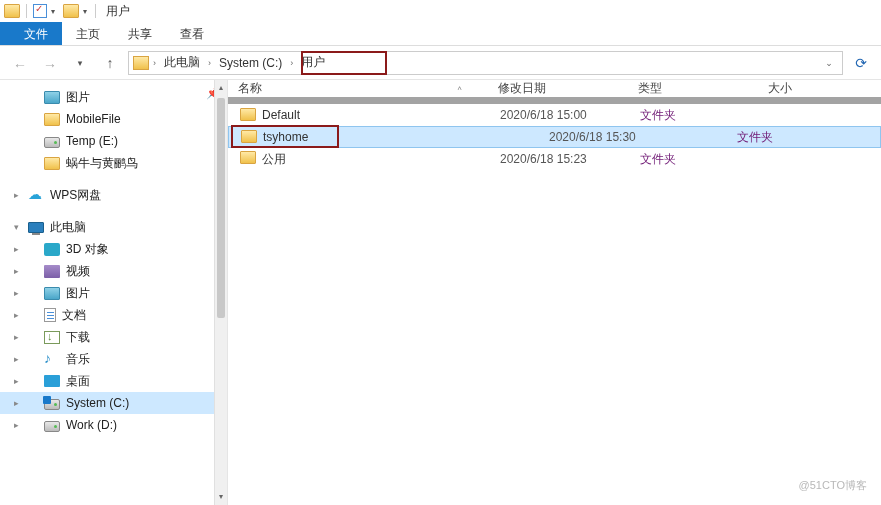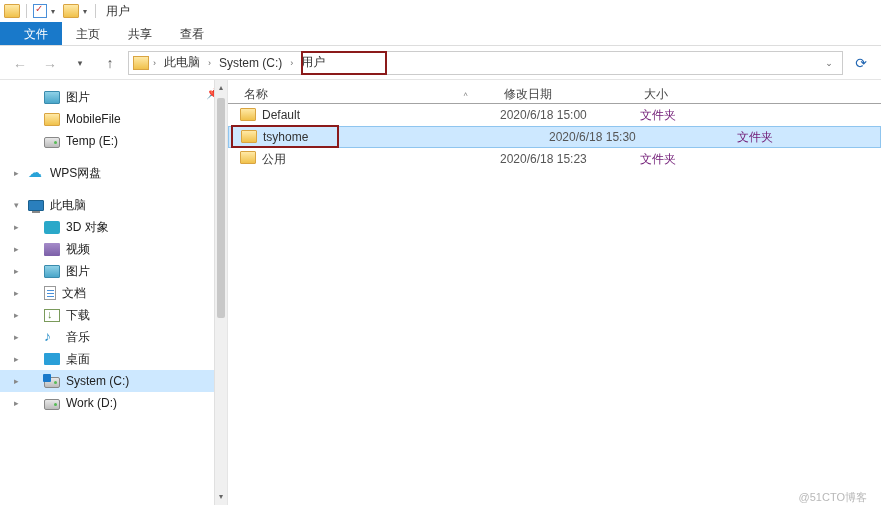--- a/index.html
+++ b/index.html
@@ -56,21 +56,21 @@
 .ico-vid { background:linear-gradient(#a58cc9,#7c5fa8); height:13px; border-radius:1px;}
 .ico-doc { background:#fff; border:1px solid #999; height:14px; width:12px; position:relative;}
 .ico-doc::after{content:""; position:absolute; top:3px; left:2px; width:7px; height:1px; background:#4a90d9; box-shadow:0 3px 0 #4a90d9, 0 6px 0 #4a90d9;}
 .ico-dl { background:#fff; border:1px solid #7a9a5b; height:13px; position:relative;}
 .ico-dl::after{content:"↓"; color:#5b8a3a; font-size:11px; position:absolute; left:2px; top:-2px;}
 .ico-music { color:#2a8fc9; font-size:14px; line-height:14px;}
 .ico-desk { background:#2a9fd8; height:12px; border-radius:1px;}
 
 
 .content { flex:1; display:flex; flex-direction:column; position:relative; }
-.col-headers { display:flex; height:24px; align-items:flex-end; border-bottom:1px solid #a3a3a3; color:#444; padding-left:8px; }
+.col-headers { display:flex; height:24px; align-items:flex-end; border-bottom:7px solid #a3a3a3; color:#444; padding-left:2px; }
 .col-headers .col { padding: 0 8px; }
 .col-name { width:260px; display:flex; align-items:center; gap:8px; }
 .sort-arrow { font-size:8px; color:#888; margin-left:auto; margin-right:20px; }
 .col-date { width:140px; }
 .col-type { width:130px; }
 .col-size { width:100px; }
 
 .file-row { display:flex; height:22px; align-items:center; padding-left:4px; position:relative; }
 .file-row.sel { background:#cde8ff; border:1px solid #8fc5ef; height:22px;gap:48px; }
 .file-row .cell { padding: 0 8px; color:#333; }
@@ -78,21 +78,21 @@
 .file-row .c-date { width:140px; color:#555; }
 .file-row .c-type { width:130px; color:#701a75; }
 .file-row .folder-ico-s { width:16px; height:13px; background:linear-gradient(#ffe9a6,#f0c14b); border:1px solid #d9a441; border-radius:1px;}
 .row-hl { position:absolute; border:2px solid #8b1a1a; left:2px; top:-2px; height:23px; width:108px; pointer-events:none; }
 
 
 .watermark { position:absolute; right:14px; bottom:14px; display:flex; align-items:center; gap:8px; color:#9a9a9a; opacity:0.75; font-size:14px;}
 .watermark .wx-ico { width:26px; height:22px; border:1.5px solid #9a9a9a; border-radius:5px; position:relative;}
 .watermark .wx-ico::before{content:""; position:absolute; width:6px; height:6px; background:#9a9a9a; border-radius:50%; left:4px; top:6px;}
 .watermark .wx-ico::after{content:""; position:absolute; width:6px; height:6px; background:#9a9a9a; border-radius:50%; right:4px; top:6px;}
-.wm-sub { position:absolute; right:14px; bottom:0px; font-size:11px; color:#b8b8b8; }
+.wm-sub { position:absolute; right:14px; bottom:12px; font-size:11px; color:#b8b8b8; }
 
 
 .vscroll { position:absolute; right:0; top:0; bottom:0; width:13px; background:#f0f0f0; border-left:1px solid #e0e0e0;}
 .vscroll .thumb { position:absolute; left:2px; right:2px; top:18px; height:220px; background:#c8c8c8; border-radius:2px;}
 .vscroll .arr { position:absolute; left:0; right:0; height:16px; text-align:center; font-size:8px; color:#666; line-height:16px;}
 .vscroll .arr.up{ top:0; }
 .vscroll .arr.dn{ bottom:0; }
 </style>
 </head>
 <body>
@@ -146,20 +146,24 @@
       <span>图片</span>
     </div>
     <div class="side-item sub">
       <span class="ico ico-folder"></span>
       <span>MobileFile</span>
     </div>
     <div class="side-item sub">
       <span class="ico ico-drive"></span>
       <span>Temp (E:)</span>
     </div>
+    <div class="side-item sub">
+      <span class="ico ico-folder"></span>
+      <span>蜗牛与黄鹂鸟</span>
+    </div>
 
     <div class="side-group-gap"></div>
     <div class="side-item">
       <span class="tri">▸</span>
       <span class="ico ico-cloud">☁</span>
       <span>WPS网盘</span>
     </div>
 
     <div class="side-group-gap"></div>
     <div class="side-item">
@@ -220,20 +224,21 @@
     </div>
   </div>
 
   <div class="content">
     <div class="col-headers">
       <div class="col col-name">
         <span>名称</span>
         <span class="sort-arrow">˄</span>
       </div>
       <div class="col col-date">修改日期</div>
+      <div class="col col-type">类型</div>
       <div class="col col-size">大小</div>
     </div>
 
     <div class="file-row">
       <div class="cell c-name">
           <span class="folder-ico-s"></span>
           <span>Default</span>
         </div>
       <div class="cell c-date">2020/6/18 15:00</div>
       <div class="cell c-type">文件夹</div>

